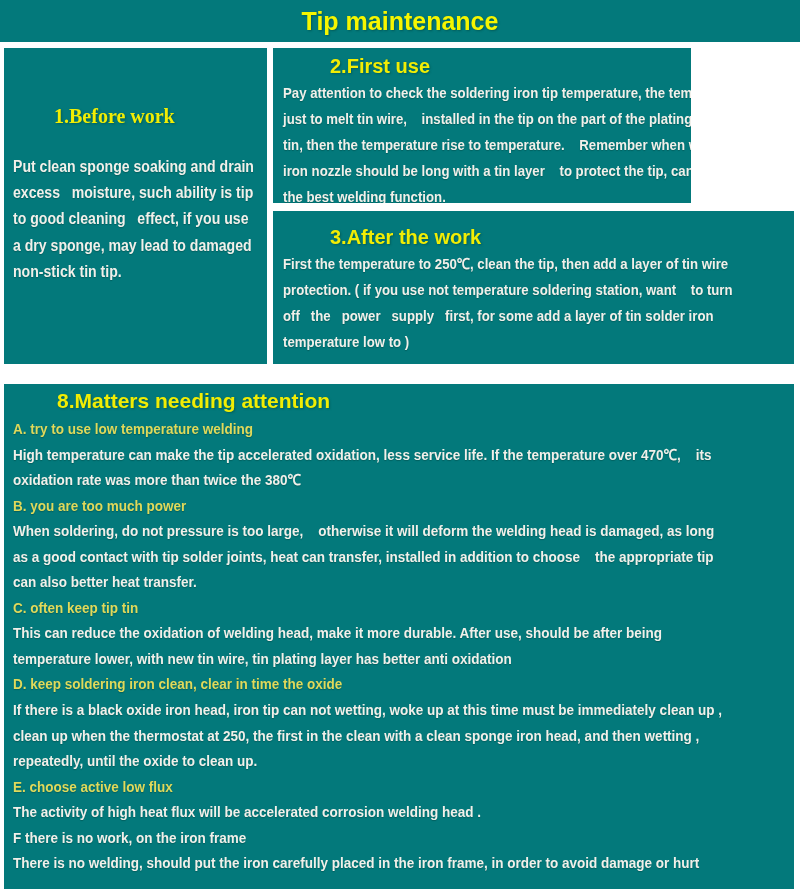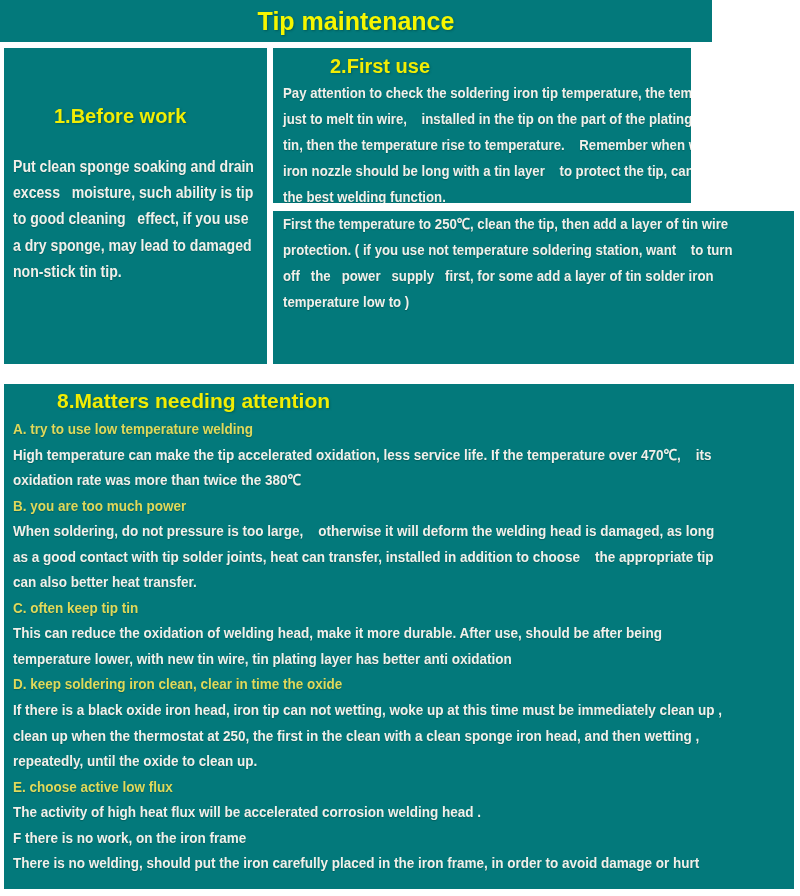--- a/index.html
+++ b/index.html
@@ -10,21 +10,21 @@
     font-family:"Liberation Sans", sans-serif;
     font-weight:bold;
     overflow:hidden;
   }
   .panel{
     position:absolute;
     background:#03797b;
     overflow:hidden;
   }
   .title-bar{
-    left:0;top:0;width:712px;height:42px;
+    left:0;top:0;width:800px;height:42px;
   }
   .page-title{
     margin:0;
     text-align:center;
     line-height:42px;
     font-size:25px;
     color:#f6f600;
     text-shadow:1px 1px 2px rgba(0,60,50,.45);
   }
   .panel-1{left:4px;top:48px;width:263px;height:316px;}
@@ -32,21 +32,21 @@
   .panel-3{left:273px;top:211px;width:521px;height:153px;}
   .panel-4{left:4px;top:384px;width:790px;height:505px;}
 
   .panel-heading{
     margin:0;
     font-size:20px;
     line-height:28px;
     color:#f1ed04;
     text-shadow:1px 1px 2px rgba(0,70,60,.5);
   }
-  .panel-1 .panel-heading{margin:54px 0 0 50px;}
+  .panel-1 .panel-heading{margin:54px 0 0 50px;font-family:Liberation Serif, serif;}
   .panel-2 .panel-heading{margin:4px 0 0 57px;}
   .panel-3 .panel-heading{margin:12px 0 0 57px;}
   .panel-4 .panel-heading{margin:4px 0 0 53px;font-size:21px;line-height:26px;}
 
   .panel-body{
     color:#f1f0ea;
     white-space:pre;
     text-shadow:0 1px 1px rgba(0,60,55,.4);
     transform-origin:0 0;
   }
@@ -103,20 +103,21 @@
   <div class="panel panel-2">
     <h2 class="panel-heading">2.First use</h2>
     <div class="panel-body">Pay attention to check the soldering iron tip temperature, the temperature
 just to melt tin wire,    installed in the tip on the part of the plating layer of
 tin, then the temperature rise to temperature.    Remember when working
 iron nozzle should be long with a tin layer    to protect the tip, can achieve
 the best welding function.</div>
   </div>
 
   <div class="panel panel-3">
+    <h2 class="panel-heading">3.After the work</h2>
     <div class="panel-body">First the temperature to 250℃, clean the tip, then add a layer of tin wire
 protection. ( if you use not temperature soldering station, want    to turn
 off   the   power   supply   first, for some add a layer of tin solder iron
 temperature low to )</div>
   </div>
 
   <div class="panel panel-4">
     <h2 class="panel-heading">8.Matters needing attention</h2>
     <div class="attention-list">
 

